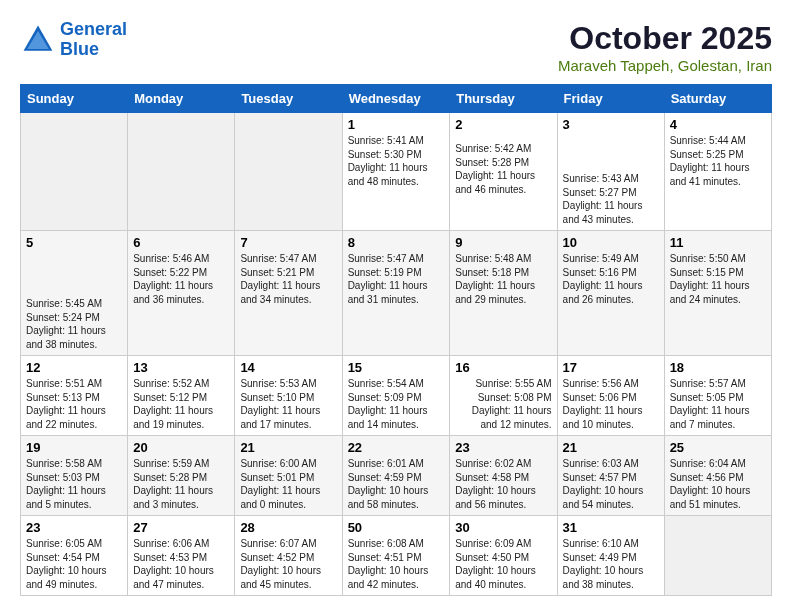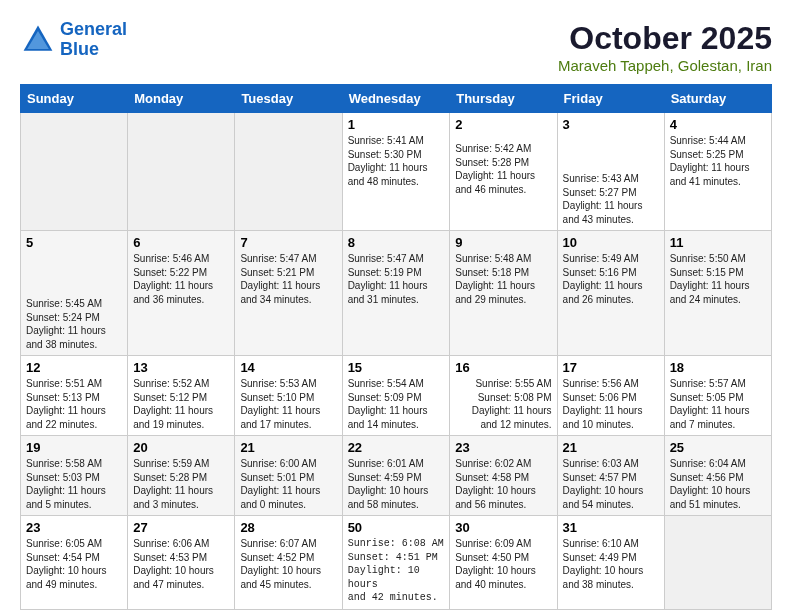--- a/index.html
+++ b/index.html
@@ -327,21 +327,21 @@
         </td>
         <td>
           <span class="day-number">28</span>
           <div class="day-content" style="white-space: pre-line;">Sunrise: 6:07 AM
 Sunset: 4:52 PM
 Daylight: 10 hours
 and 45 minutes.</div>
         </td>
         <td>
           <span class="day-number">50</span>
-          <div class="day-content" style="white-space: pre-line; font-family: Liberation Mono, monospace;">Sunrise: 6:08 AM
+          <div class="day-content" style="white-space: pre-line;">Sunrise: 6:08 AM
 Sunset: 4:51 PM
 Daylight: 10 hours
 and 42 minutes.</div>
         </td>
         <td>
           <span class="day-number">30</span>
           <div class="day-content" style="white-space: pre-line;">Sunrise: 6:09 AM
 Sunset: 4:50 PM
 Daylight: 10 hours
 and 40 minutes.</div>

